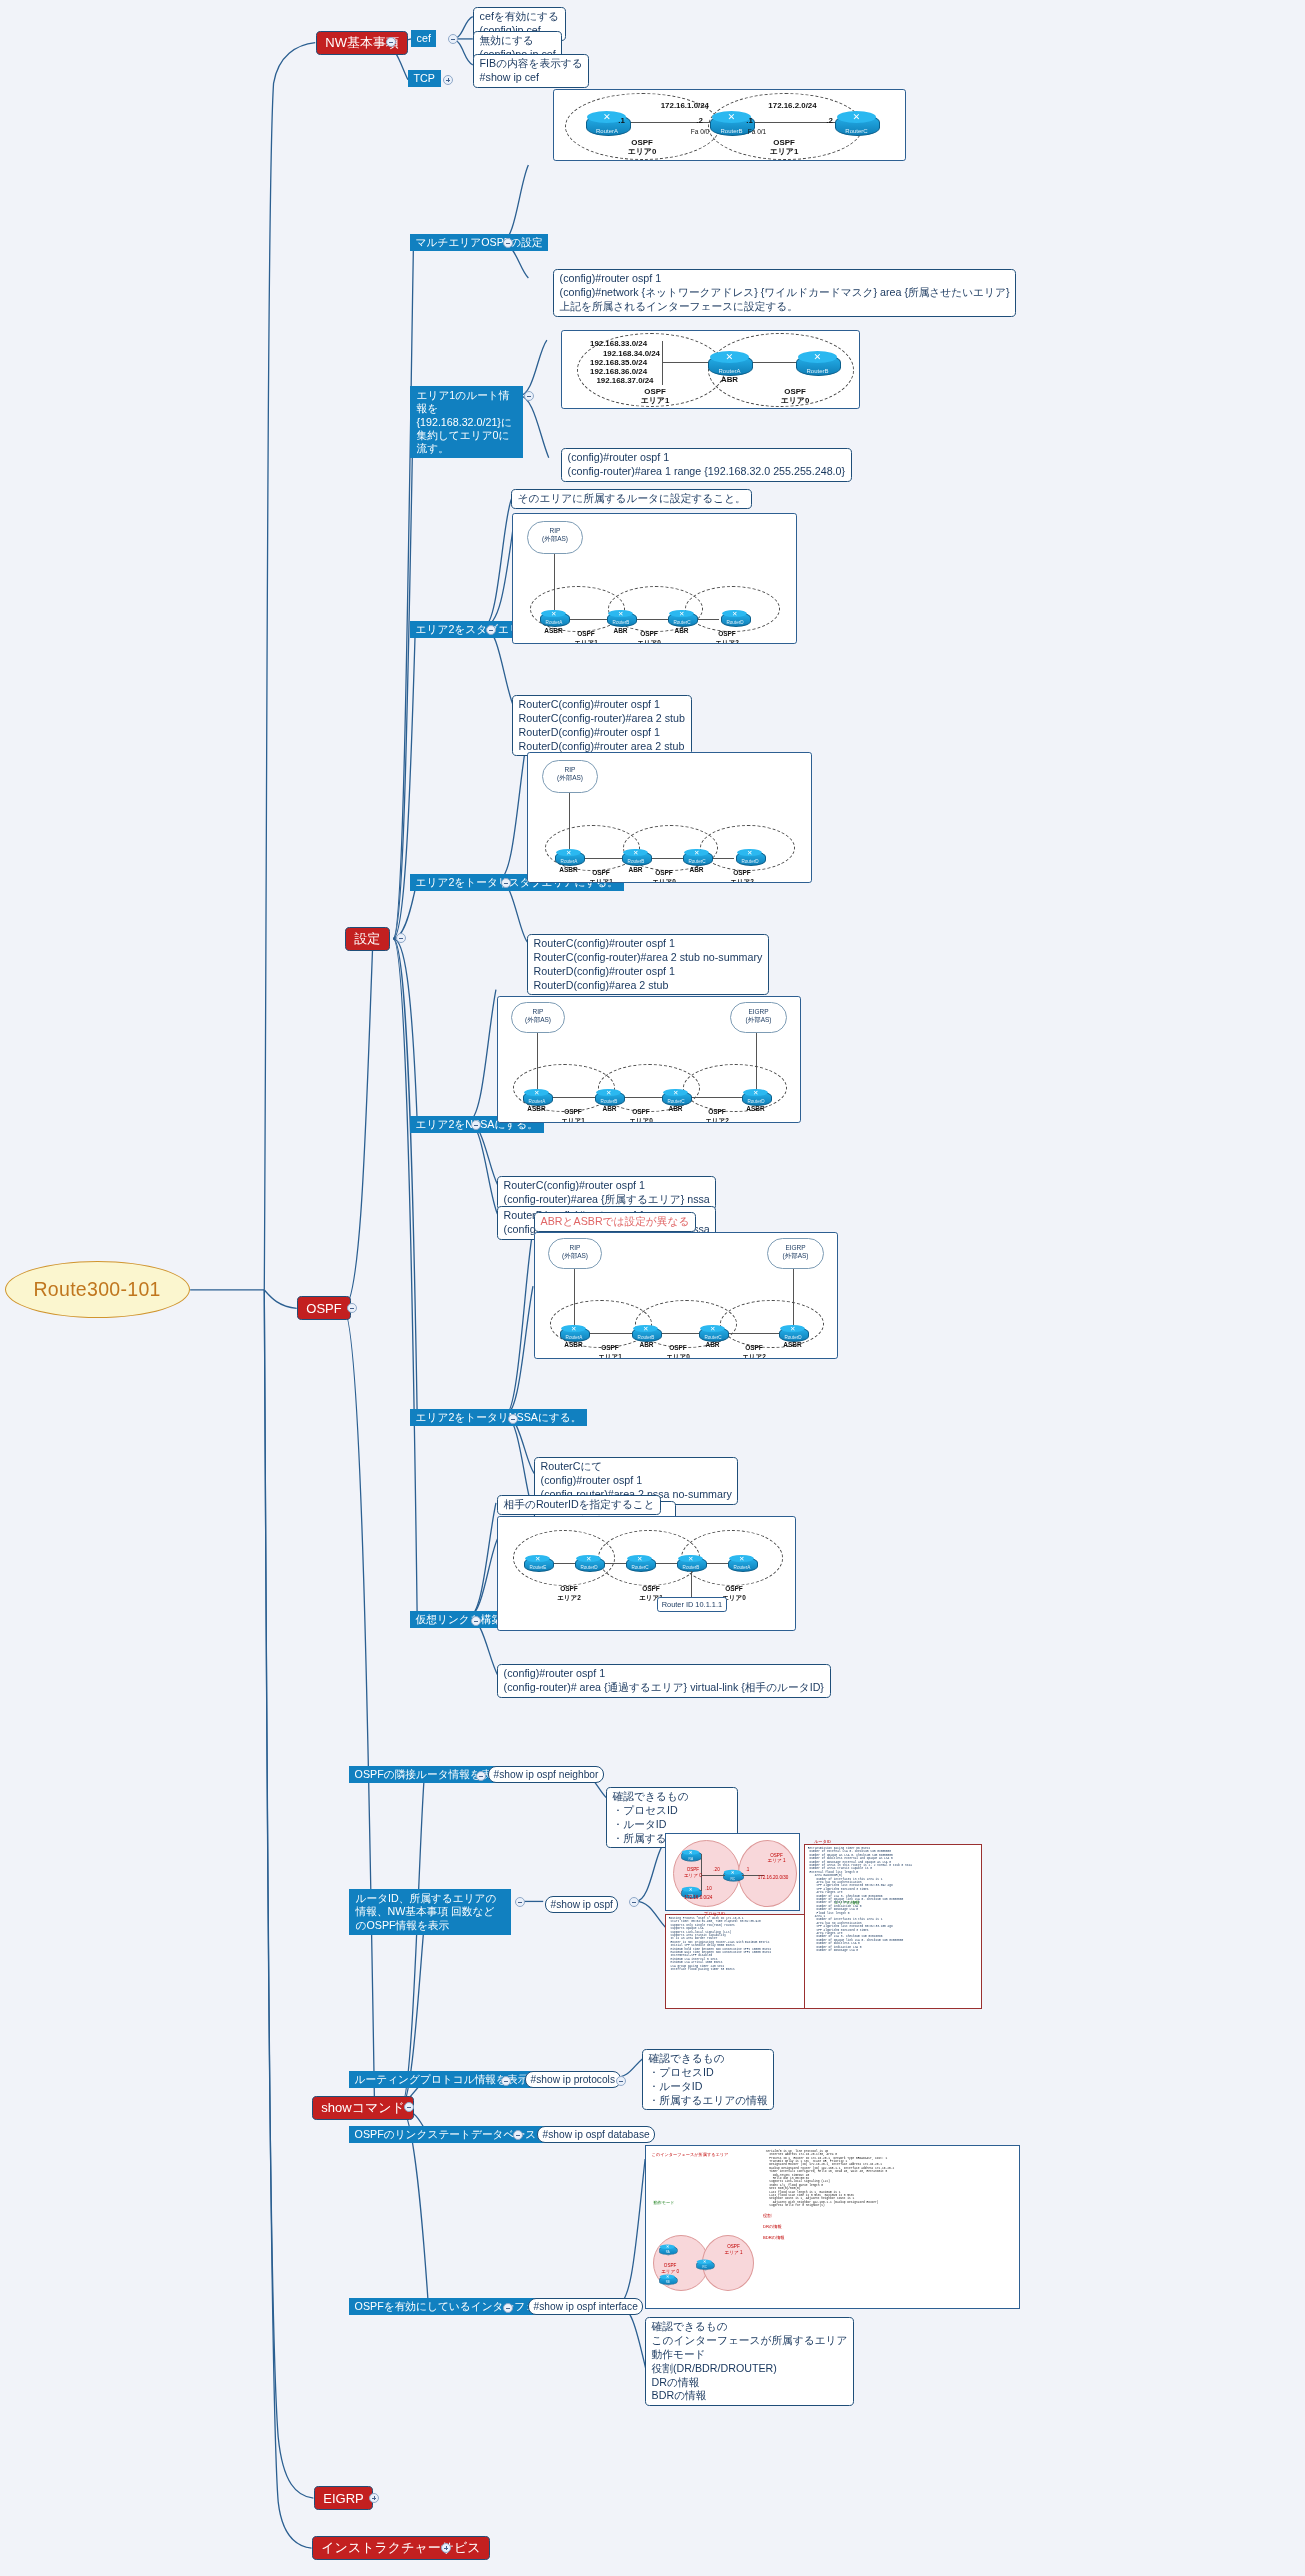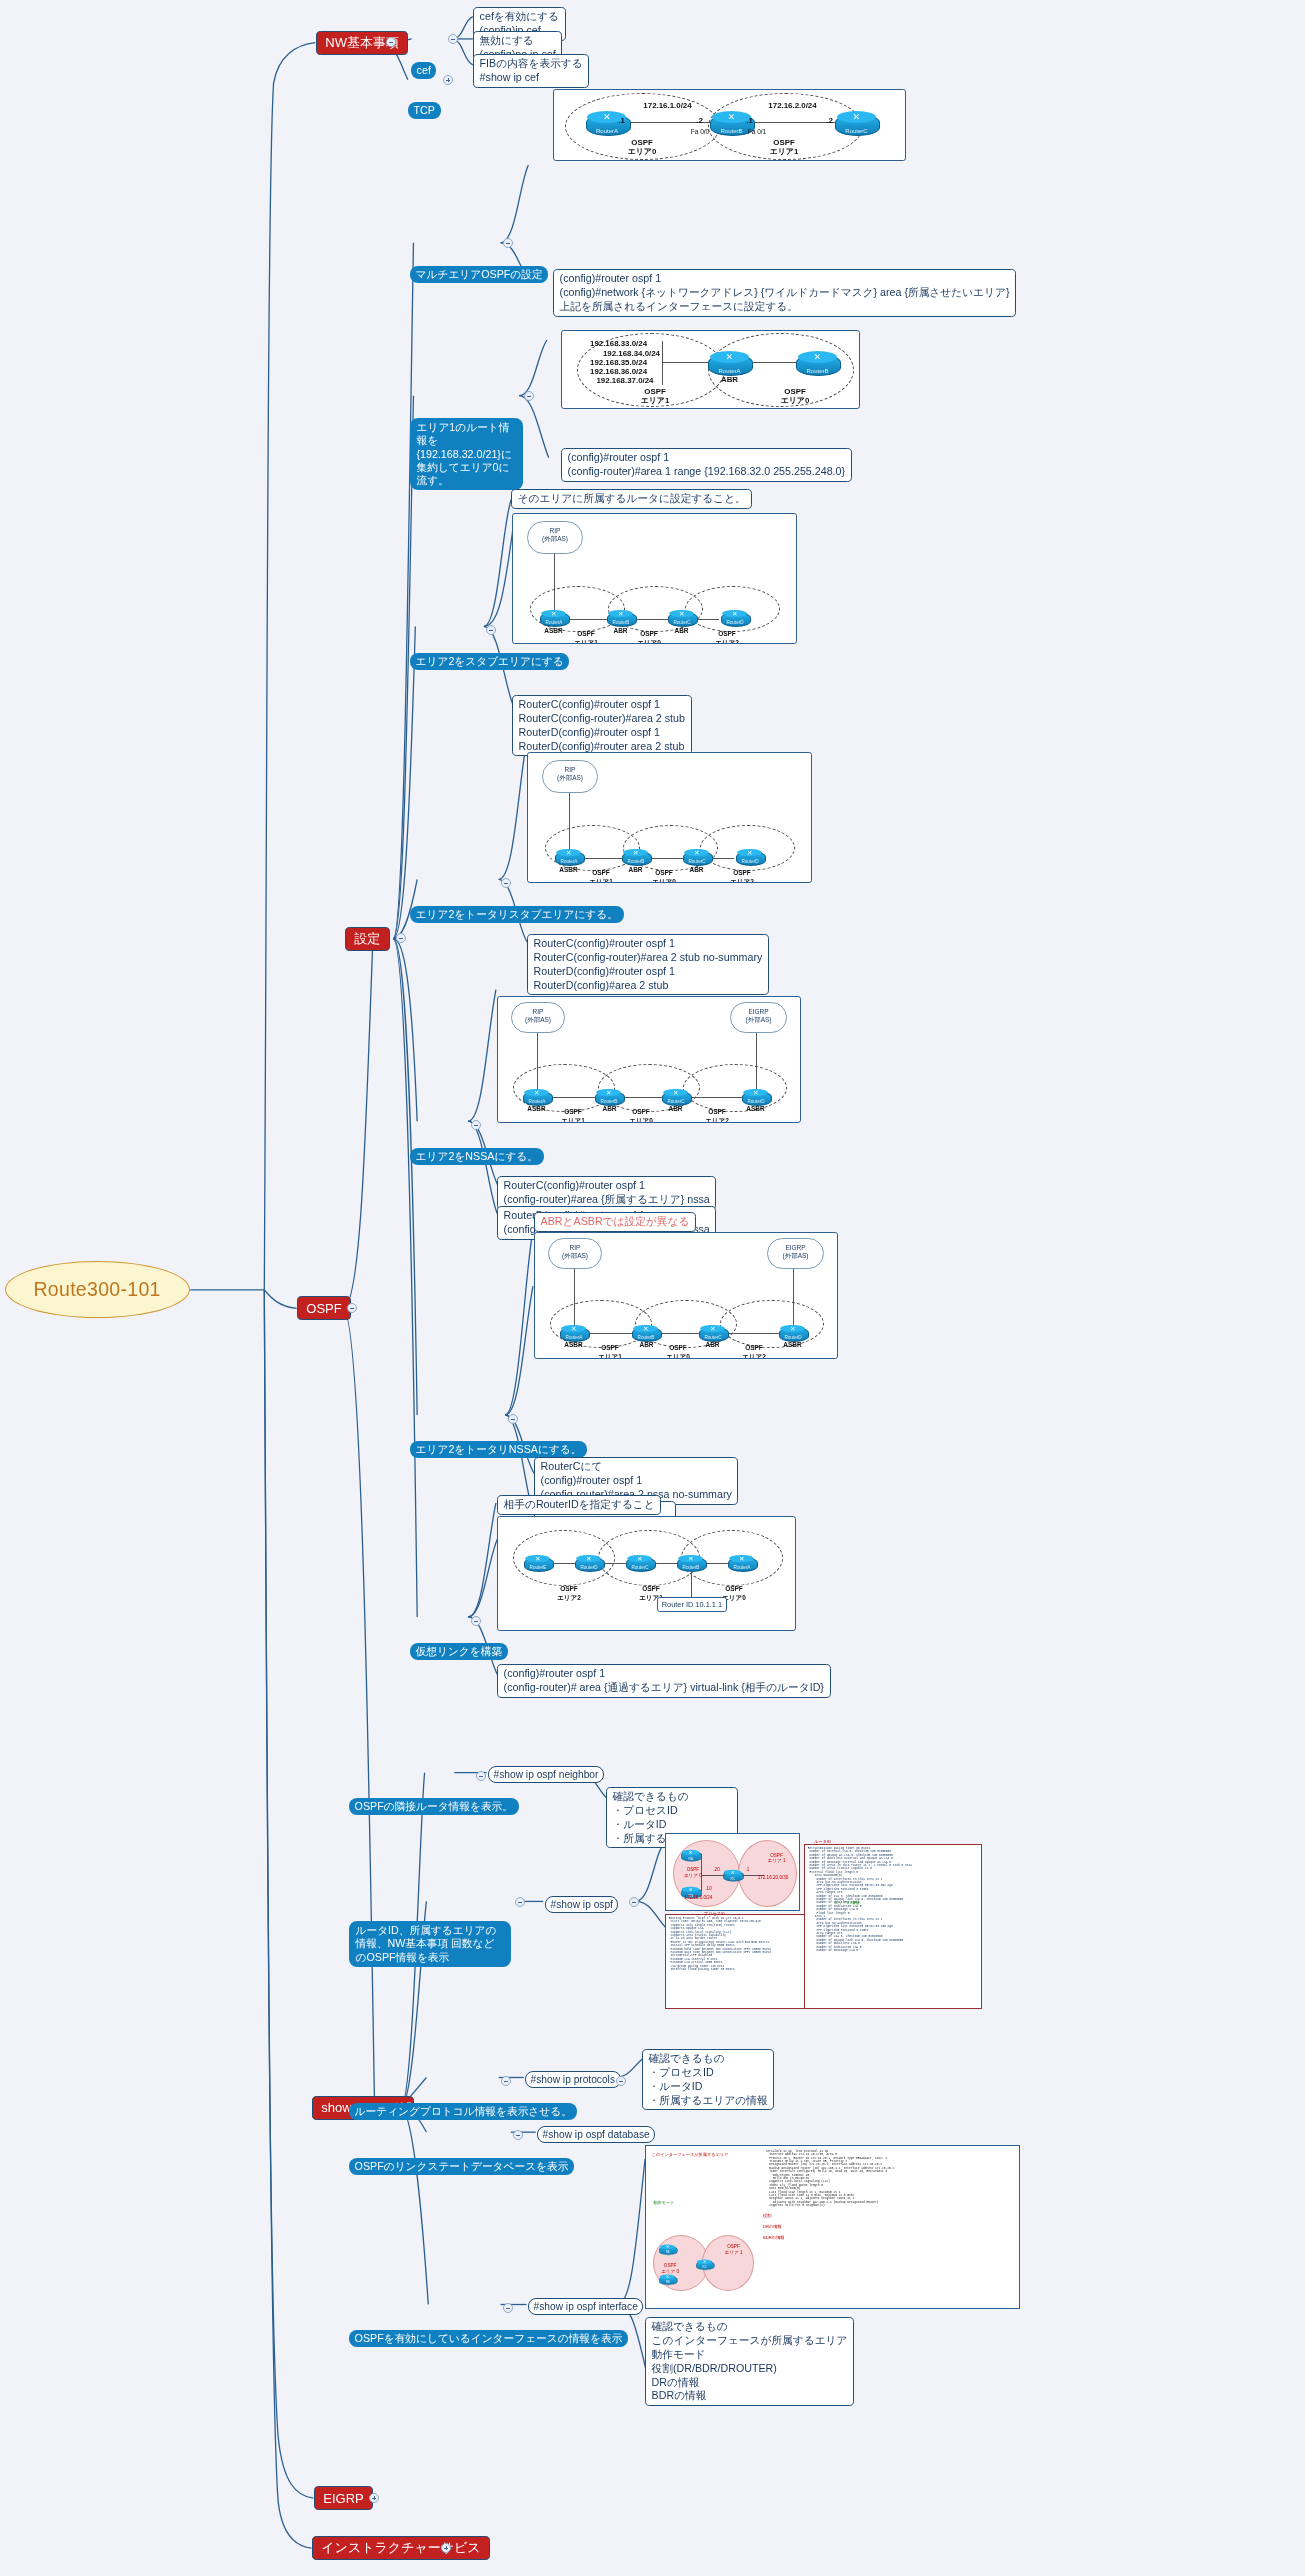--- a/index.html
+++ b/index.html
@@ -22,23 +22,23 @@
     color:#c0761e;font-size:19.5px;letter-spacing:0.3px;
   }
   
   .red{
     background:#c32020;border:1.5px solid #1f4e79;border-radius:4.6px;
     color:#fff;display:flex;align-items:center;justify-content:center;
     padding:2.8px 8.3px;font-size:13px;white-space:nowrap;height:24px;
   }
   
   .blue{
-    background:#1180c0;border-radius:8px;color:#fff;
+    background:#1180c0;border-radius:0;color:#fff;
     display:flex;align-items:center;padding:1.9px 5.6px;
-    font-size:10.7px;white-space:nowrap;line-height:1.25;margin-top:32px;
+    font-size:10.7px;white-space:nowrap;line-height:1.25;
   }
   .blue.multi{white-space:normal;display:block;padding:2.8px 6.5px;}
   
   .obox{
     background:#fff;border:0.9px solid #1f4e79;border-radius:4.6px;
     color:#17365d;padding:1.9px 5.6px;font-size:10.7px;line-height:1.3;
     white-space:pre;
   }
   .obox.red-t{color:#e06666;border-color:#1f4e79;}
   .plain{
@@ -251,21 +251,21 @@
         <div class="top"></div>
         <div class="arrows">✕</div>
     <div class="nm">RouterB</div>
   </div>
   <div class="rtr" style="left:281px;top:20.4px;">
     <div class="body"></div>
         <div class="top"></div>
         <div class="arrows">✕</div>
     <div class="nm">RouterC</div>
   </div>
-  <div class="lbl b" style="left:72px;top:11px;width:83px;">172.16.1.0/24</div>
+  <div class="lbl b" style="left:72px;top:11px;width:83px;text-align:right;">172.16.1.0/24</div>
   <div class="lbl b" style="left:197px;top:11px;width:83px;">172.16.2.0/24</div>
   <div class="lbl b" style="left:61px;top:26px;width:13px;">.1</div>
   <div class="lbl b" style="left:139px;top:26px;width:13px;">.2</div>
   <div class="lbl b" style="left:189px;top:26px;width:13px;">.1</div>
   <div class="lbl b" style="left:269px;top:26px;width:13px;">.2</div>
   <div class="lbl xs" style="left:132px;top:37px;width:28px;">Fa 0/0</div>
   <div class="lbl xs" style="left:189px;top:37px;width:28px;">Fa 0/1</div>
   <div class="lbl b" style="left:51px;top:48px;width:74px;white-space:pre;">OSPF
 エリア0</div>
   <div class="lbl b" style="left:193px;top:48px;width:74px;white-space:pre;">OSPF

